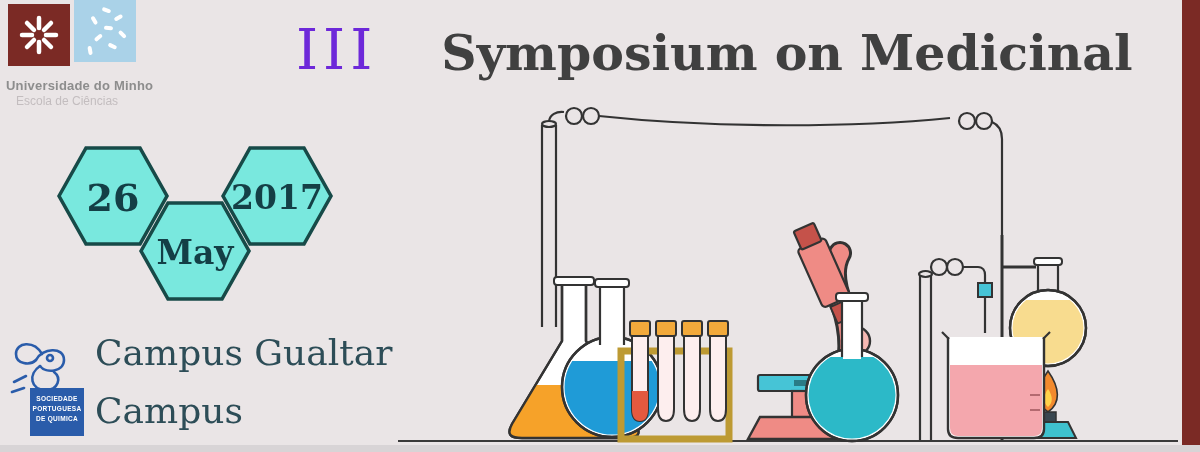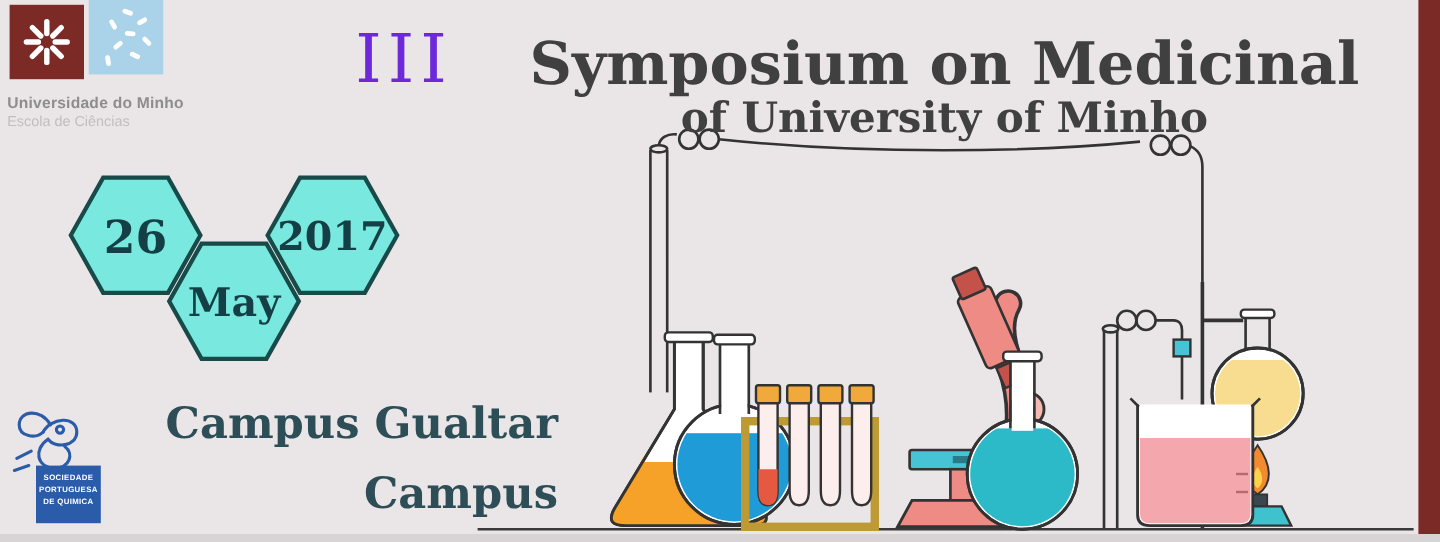--- a/index.html
+++ b/index.html
@@ -2,29 +2,29 @@
 <html><head>
 <meta charset="utf-8">
 <style>
   *{box-sizing:border-box}
   html,body{margin:0;padding:0;background:#d8d4d6;font-family:"Liberation Sans",sans-serif}
   .banner{position:relative;width:1200px;height:445px;background:#eae5e6;overflow:hidden}
   .stripe{position:absolute;right:0;top:0;width:18px;height:452px;background:#7b2a25}
   .logo-red{position:absolute;left:8px;top:4px;width:62px;height:62px;background:#7b2a25;display:flex;align-items:center;justify-content:center}
   .logo-blue{position:absolute;left:74px;top:0;width:62px;height:62px;background:#aad2e8}
   .uni-name{position:absolute;left:6px;top:78px;font-size:13px;font-weight:bold;color:#8d8d8d;letter-spacing:.2px}
-  .school-name{position:absolute;left:6px;top:94px;font-size:12px;color:#c3bdbf}
+  .school-name{position:absolute;left:16px;top:94px;font-size:12px;color:#c3bdbf}
   .numeral{position:absolute;left:296px;top:22px;font-family:"DejaVu Serif",serif;font-size:56px;color:#6d28d9;letter-spacing:5px;line-height:1;z-index:3}
   .title-wrap{position:absolute;left:398px;top:28px;width:778px;text-align:center;font-family:"DejaVu Serif",serif;font-weight:bold;color:#404040;z-index:3}
   .t1{font-size:49px;line-height:1.04;white-space:nowrap}
   .t2{font-size:49px;line-height:1.0}
   .t3{font-size:35px;line-height:1.15}
   .hex-svg{position:absolute;left:50px;top:140px;z-index:2}
   .hex-label{font-family:"DejaVu Serif",serif;font-weight:bold;fill:#143f46}
-  .loc{position:absolute;left:95px;width:370px;text-align:right;font-family:"DejaVu Serif",serif;font-weight:bold;font-size:36px;color:#2d4d57;z-index:2}
+  .loc{position:absolute;left:95px;width:370px;text-align:left;font-family:"DejaVu Serif",serif;font-weight:normal;font-size:36px;color:#2d4d57;z-index:2}
   .loc1{top:332px}
   .loc2{top:390px}
   .spq-art{position:absolute;left:6px;top:334px;z-index:2}
   .spq-badge{position:absolute;left:30px;top:388px;width:54px;height:48px;background:#2a5caa;color:#fff;text-align:center;font-size:6.5px;font-weight:bold;line-height:1.55;padding-top:6px;letter-spacing:.3px;z-index:3}
   .illus{position:absolute;left:390px;top:95px;z-index:1}
 </style>
 </head>
 <body>
 
 <div class="banner">
@@ -61,21 +61,20 @@
     </svg>
   </div>
 
   <div class="uni-name">Universidade do Minho</div>
   <div class="school-name">Escola de Ciências</div>
 
   <div class="numeral">III</div>
 
   <div class="title-wrap">
     <div class="t1">Symposium on Medicinal</div>
-    <div class="t3">of University of Minho</div>
   </div>
 
   <svg class="hex-svg" width="340" height="165" viewBox="0 0 340 165">
     <g stroke="#174a48" stroke-width="3.5" fill="#79e8de">
       <polygon points="9,56 36,8 90,8 117,56 90,104 36,104"></polygon>
       <polygon points="173,56 200,8 254,8 281,56 254,104 200,104"></polygon>
       <polygon points="91,111 118,63 172,63 199,111 172,159 118,159"></polygon>
     </g>
     <text class="hex-label" x="63" y="57" font-size="38" text-anchor="middle" dominant-baseline="central">26</text>
     <text class="hex-label" x="227" y="57" font-size="33" text-anchor="middle" dominant-baseline="central">2017</text>

